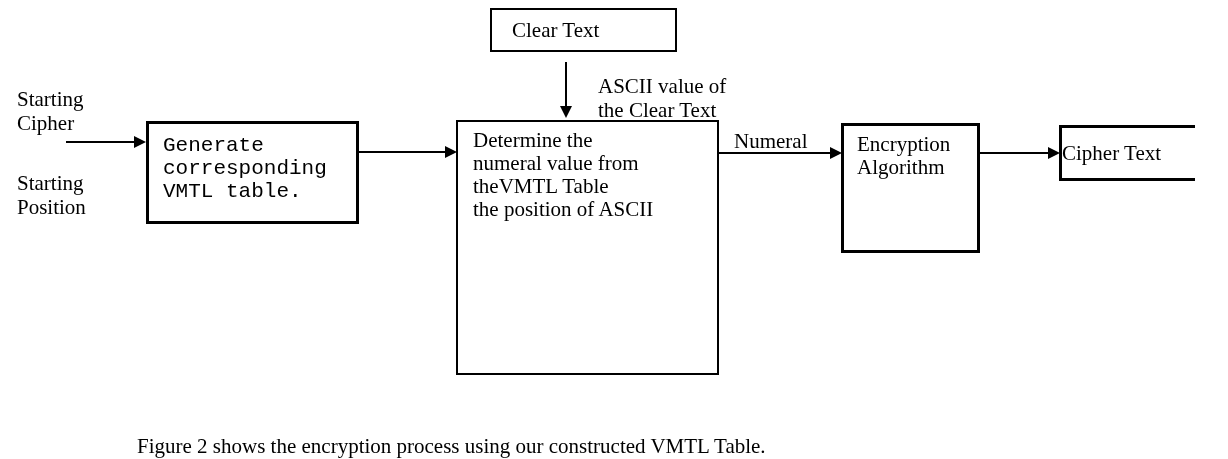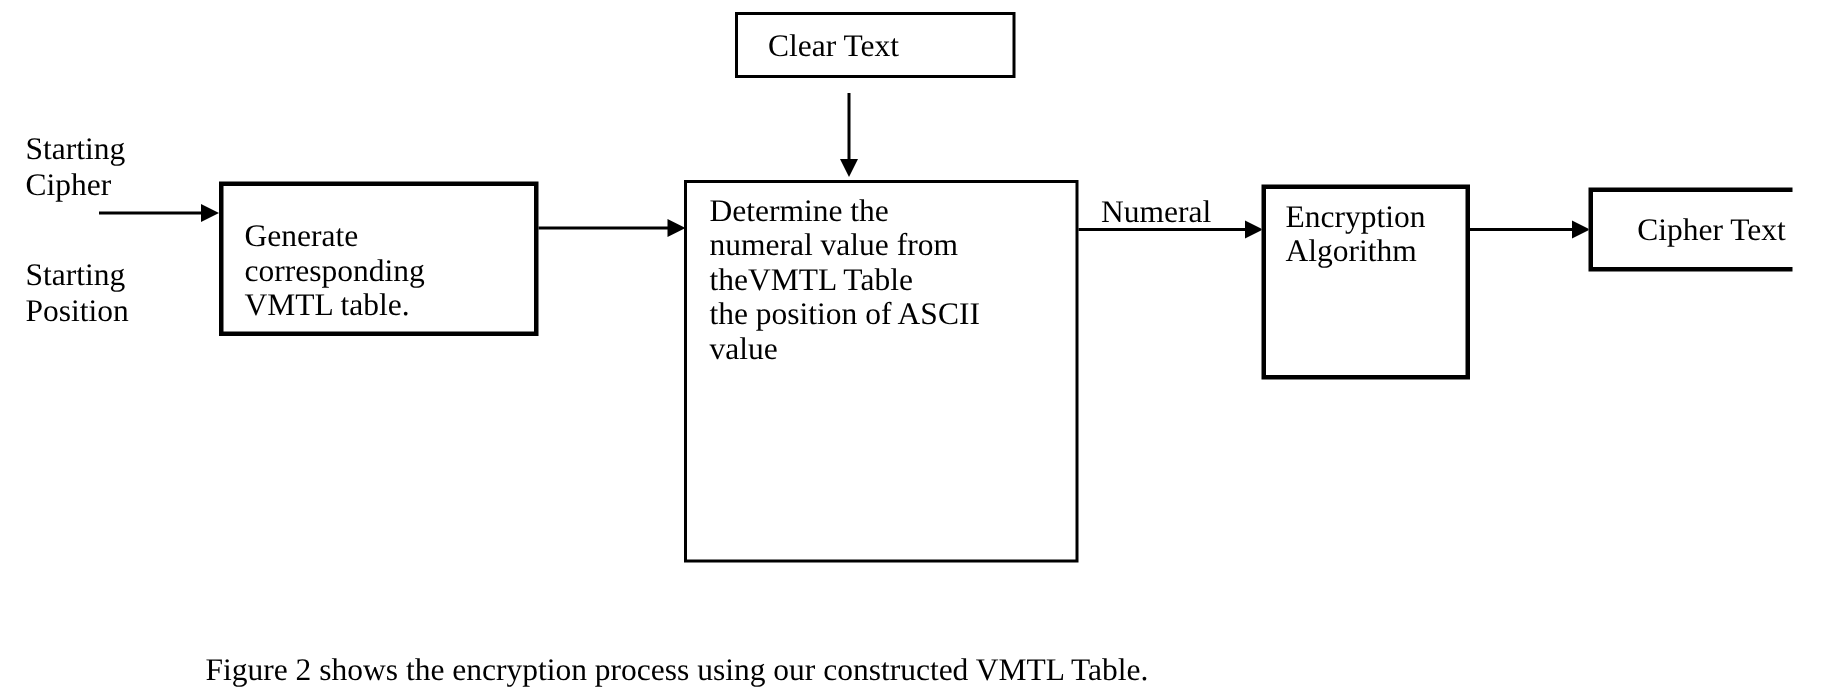--- a/index.html
+++ b/index.html
@@ -53,24 +53,24 @@
   .head-down {
     position: absolute;
     width: 0;
     height: 0;
     border-left: 6px solid transparent;
     border-right: 6px solid transparent;
     border-top: 12px solid #000000;
   }
   
   #clear-text-box   { left: 490px; top: 8px;   width: 187px; height: 44px; display: flex; align-items: center; padding-left: 20px; }
-  #generate-box     { left: 146px; top: 121px; width: 213px; height: 103px; padding: 22px 0 0 14px; }
+  #generate-box     { left: 146px; top: 121px; width: 213px; height: 103px; padding: 10px 0 0 14px; font-family: Liberation Mono, monospace; }
   #determine-box    { left: 456px; top: 120px; width: 263px; height: 255px; padding: 7px 0 0 15px; }
   #encryption-box   { left: 841px; top: 123px; width: 139px; height: 130px; padding: 7px 0 0 13px; }
-  #cipher-text-box  { left: 1059px; top: 125px; width: 164px; height: 56px; display: flex; align-items: center; justify-content: center; }
+  #cipher-text-box  { left: 1059px; top: 125px; width: 164px; height: 56px; display: flex; align-items: center; }
   
   #starting-number-label   { left: 17px;  top: 87px; }
   #starting-position-label { left: 17px;  top: 171px; }
   #ascii-label             { left: 598px; top: 74px; }
   #numeral-label           { left: 734px; top: 130px; line-height: 23px; }
   
   #caption-line1 { left: 533px; top: 410px; }
   #caption-line2 { left: 137px; top: 434px; }
   
   #arrow1-shaft { left: 66px;  top: 141px; width: 69px;  }
@@ -91,20 +91,24 @@
 
   <div class="box b2" id="clear-text-box">
     <span>Clear Text</span>
   </div>
 
   <div>
     <div class="shaft-v" id="varrow-shaft"></div>
     <div class="head-down" id="varrow-head"></div>
   </div>
 
+  <div class="label" id="ascii-label">
+    <div>ASCII value of</div>
+    <div>the Clear Text</div>
+  </div>
 
   <div class="label" id="starting-number-label">
     <div>Starting</div>
     <div>Cipher</div>
   </div>
 
   <div class="label" id="starting-position-label">
     <div>Starting</div>
     <div>Position</div>
   </div>
@@ -123,21 +127,20 @@
   <div>
     <div class="shaft-h" id="arrow2-shaft"></div>
     <div class="head-right" id="arrow2-head"></div>
   </div>
 
   <div class="box b2 box-text" id="determine-box">
     <div>Determine the</div>
     <div>numeral value from</div>
     <div>theVMTL Table</div>
     <div>the position of ASCII</div>
-    <div>value</div>
   </div>
 
   <div class="label" id="numeral-label">Numeral</div>
   <div>
     <div class="shaft-h" id="arrow3-shaft"></div>
     <div class="head-right" id="arrow3-head"></div>
   </div>
 
   <div class="box b3 box-text" id="encryption-box">
     <div>Encryption</div>

